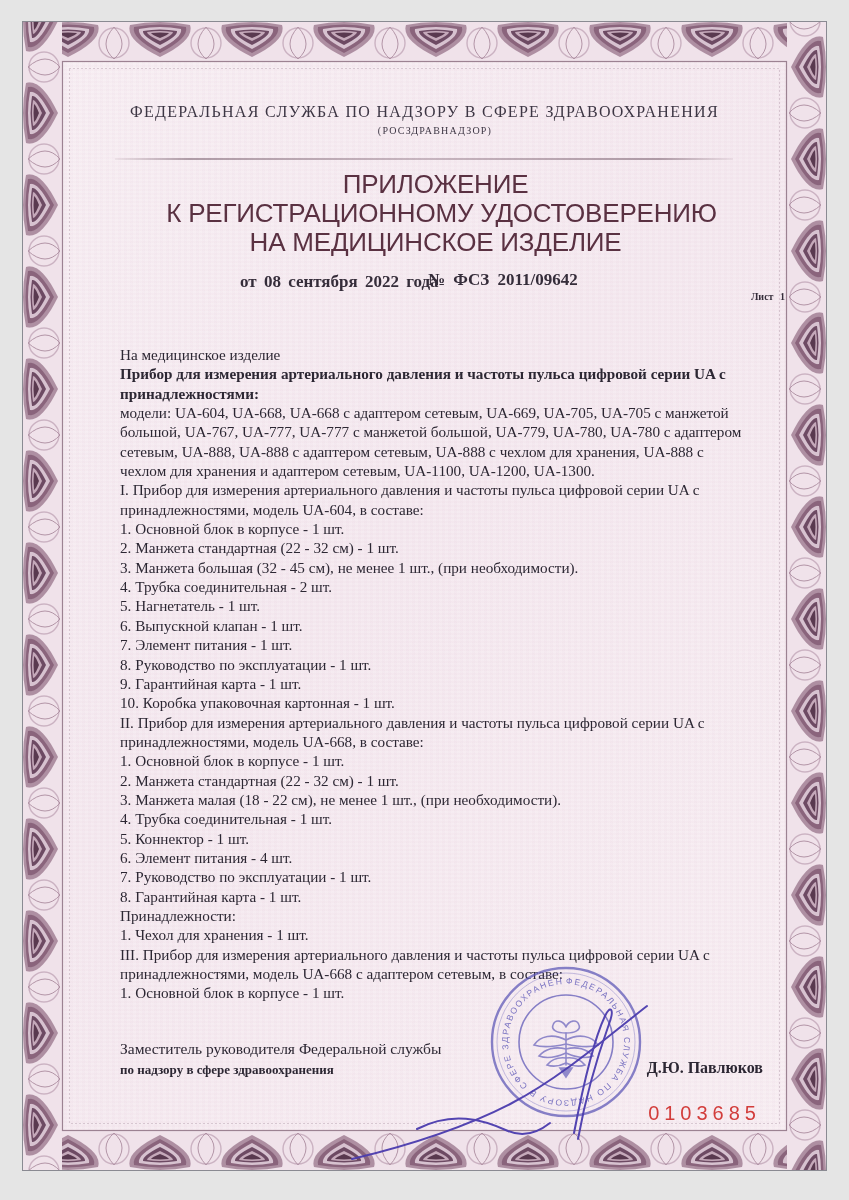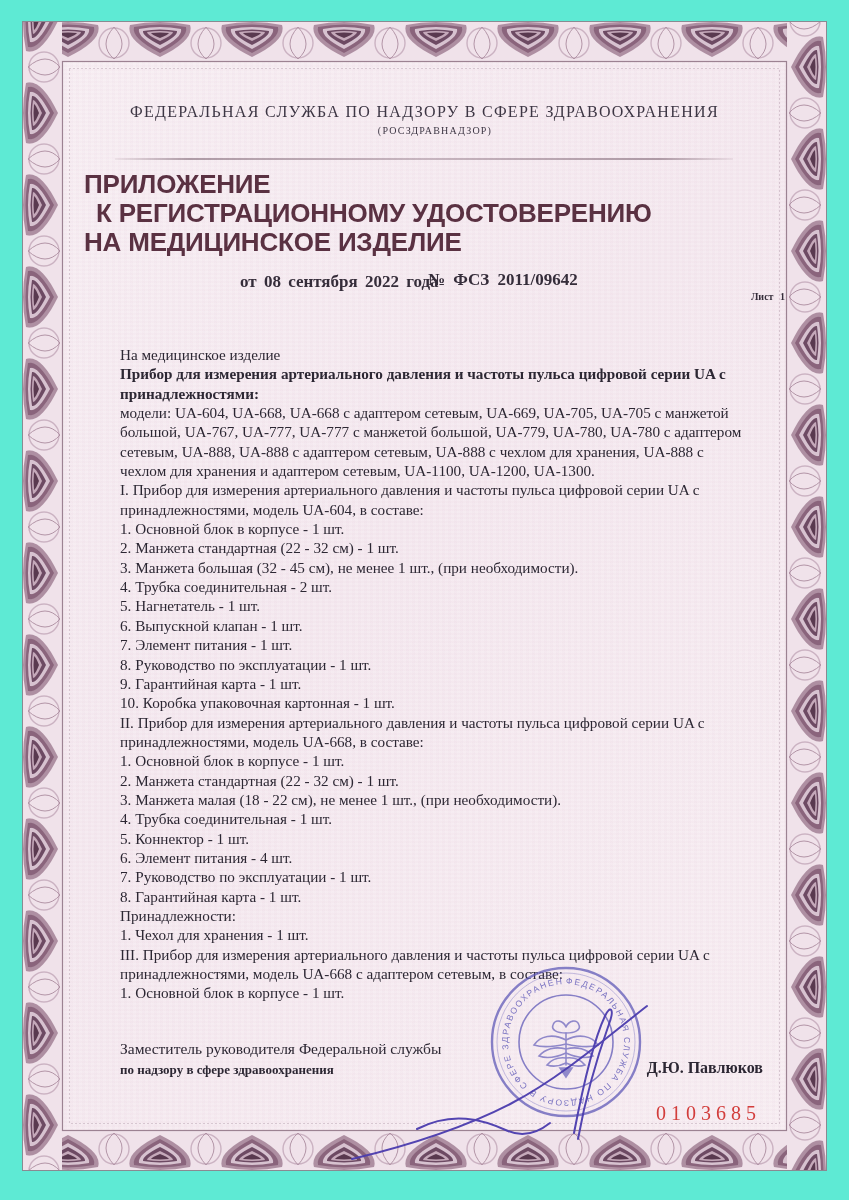--- a/index.html
+++ b/index.html
@@ -1,46 +1,46 @@
 <!DOCTYPE html>
 <html><head>
 <meta charset="utf-8">
 <style>
   html,body{margin:0;padding:0;background:#ffffff;}
-  .page{position:relative;width:849px;height:1200px;background:#5eead4;overflow:hidden;
+  .page{position:relative;width:849px;height:1200px;background:#e5e5e5;overflow:hidden;
         font-family:"Liberation Serif", serif;}
   .frame{position:absolute;left:22px;top:21px;width:805px;height:1150px;}
   .paper{position:absolute;left:0;top:0;right:0;bottom:0;
          background:
            repeating-linear-gradient(0deg, rgba(214,184,199,0.05) 0 2px, rgba(255,255,255,0.04) 2px 4px),
            repeating-linear-gradient(90deg, rgba(214,184,199,0.05) 0 3px, rgba(255,255,255,0.03) 3px 6px),
            linear-gradient(135deg,#f8eff4 0%,#f5e9f0 45%,#f8eef3 100%);}
   .border-svg{position:absolute;left:0;top:0;}
   .layer{position:absolute;z-index:3;}
   .auth1{left:40px;right:40px;top:82px;text-align:center;font-size:16px;letter-spacing:1.3px;
          color:#3d3644;}
   .auth2{left:40px;right:40px;top:104px;text-align:center;font-size:10px;letter-spacing:1.2px;
          color:#3d3644;margin-left:21px;}
   .sep{left:93px;top:137px;width:618px;height:2px;
        background:linear-gradient(90deg,rgba(150,120,136,0.1),rgba(116,90,105,0.55) 12%,
                   rgba(130,102,118,0.4) 50%,rgba(116,90,105,0.55) 88%,rgba(150,120,136,0.1));
        filter:blur(0.4px);}
-  .ttl{left:40px;right:40px;font-family:"Liberation Sans",sans-serif;
-       font-weight:700;font-size:26px;color:#5a3142;letter-spacing:-0.2px;margin-left:22px;}
+  .ttl{left:40px;right:40px;text-align:center;font-family:"Liberation Sans",sans-serif;
+       font-weight:400;font-size:26px;color:#5a3142;letter-spacing:-0.2px;margin-left:22px;}
   .ttl1{top:148px;} .ttl2{top:177px;padding-left:12px;} .ttl3{top:206px;}
   .dateline{left:203px;top:251px;font-weight:700;font-size:17px;color:#352d3a;word-spacing:3px;margin-left:15px;}
   .numline{left:406px;top:249px;font-weight:700;font-size:17px;color:#352d3a;word-spacing:4px;}
   .sheet{right:42px;top:270px;font-weight:700;font-size:10px;color:#352d3a;word-spacing:4px;margin-left:18px;}
   .bodytext{left:98px;top:324px;width:626px;font-size:15.2px;line-height:19.35px;color:#2c2733;}
   .bodytext p{margin:0;}
   .b{font-weight:700;}
   .sig1{left:98px;top:1019px;font-weight:400;font-size:15.5px;color:#2c2733;}
   .sig2{left:98px;top:1041px;font-weight:700;font-size:13px;color:#2c2733;}
   .signame{right:64px;top:1038px;font-weight:700;font-size:16px;color:#2c2733;}
-  .serial{right:66px;top:1081px;font-family:Liberation Serif, serif;font-size:20px;
+  .serial{right:66px;top:1081px;font-family:Liberation Sans, sans-serif;font-size:20px;
           letter-spacing:5px;color:#d23d3b;}
   .stamp-overlay{position:absolute;left:300px;top:930px;width:480px;height:230px;z-index:4;
                  pointer-events:none;}
 </style>
 </head>
 <body>
 
 <div class="page">
   <div class="frame">
     <div class="paper"></div>

